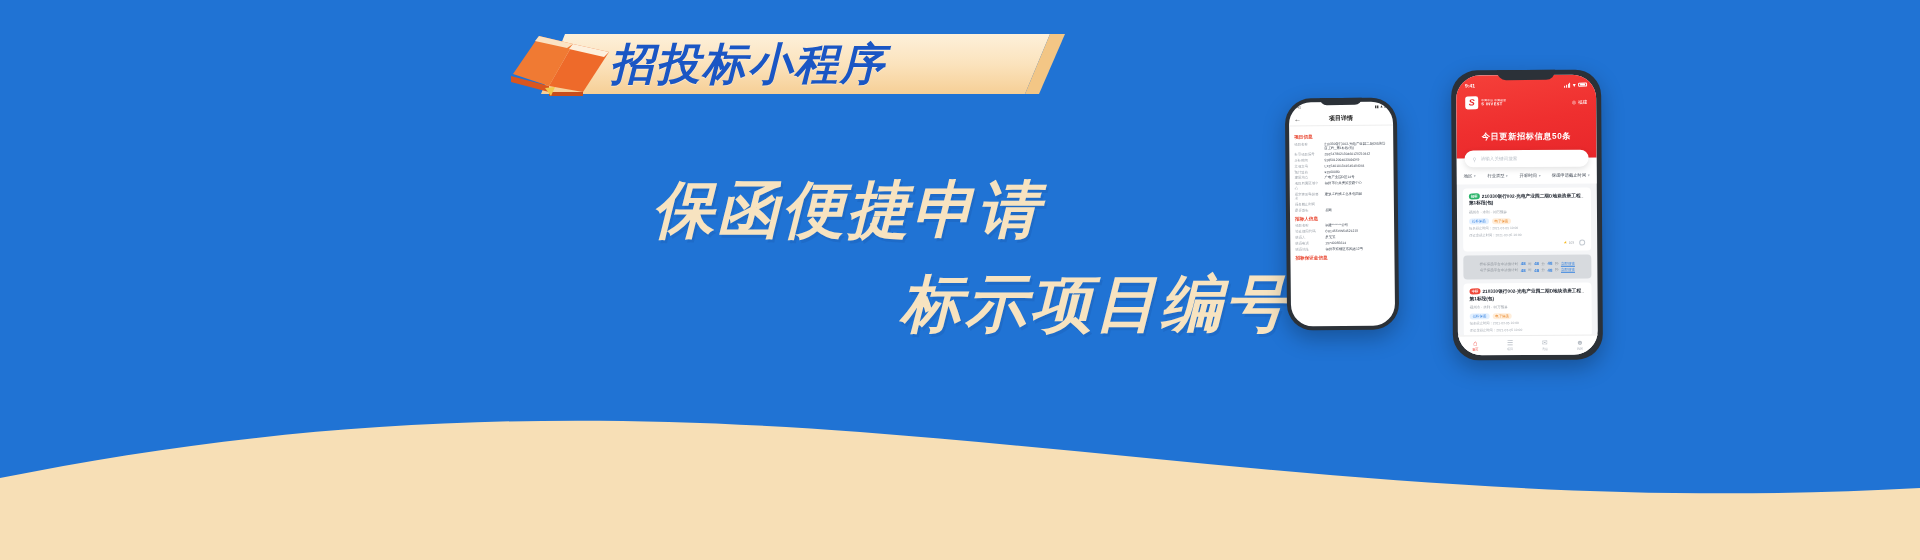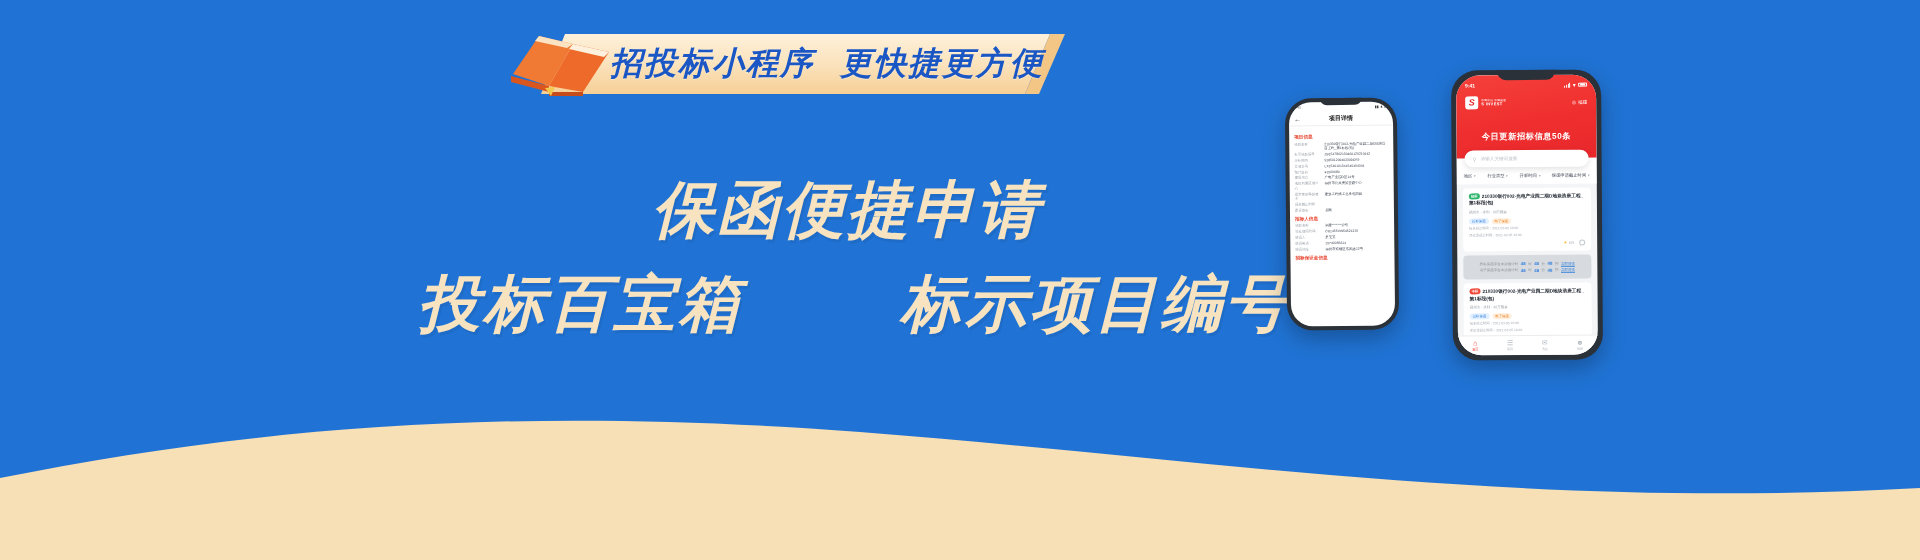--- a/index.html
+++ b/index.html
@@ -13,21 +13,21 @@
 
   
   .wave { position:absolute; left:0; bottom:0; width:1920px; height:200px; }
 
   
   .ribbon-wrap { position:absolute; left:505px; top:28px; width:560px; height:72px; }
   .ribbon-bg { position:absolute; inset:0; }
   .ribbon-text {
     position:absolute; left:105px; top:0; height:72px;
     display:flex; align-items:center; gap:26px;
-    color:#1a56c4; font-size:32px; font-weight:bold; font-style:italic;
+    color:#1a56c4; font-size:44px; font-weight:bold; font-style:italic;
     letter-spacing:2px; white-space:nowrap;
     text-shadow:0 1px 0 rgba(255,255,255,.35);
   }
   .book-icon { position:absolute; left:0px; top:2px; width:118px; height:68px; }
 
   
   .headline {
     position:absolute;
     color:#f7e3c0;
     font-weight:bold; font-style:italic;
@@ -220,26 +220,24 @@
       <path d="M34,6 L68,14 L62,18 L30,11 Z" fill="#fbe2c2"></path>
       <path d="M44,56 L68,14 L104,22 L78,62 Z" fill="#ee6a2a"></path>
       <path d="M68,14 L104,22 L99,27 L64,19 Z" fill="#fdf0dd"></path>
       <path d="M6,46 L44,56 L44,62 L6,52 Z" fill="#d9561f"></path>
       <path d="M44,62 L78,62 L78,66 L44,66 Z" fill="#c64d1b"></path>
       <path d="M40,58 L46,66 L50,57 Z" fill="#f2c94c"></path>
     </svg>
 
     <div class="ribbon-text">
       <span>招投标小程序</span>
-      <span>更快捷更方便</span>
     </div>
   </div>
 
   <div class="headline hl-2">保函便捷申请</div>
-  <div class="headline hl-3">投标百宝箱</div>
   <div class="headline hl-4">标示项目编号</div>
 
   <div class="phones">
 
     <div class="phone phone-back">
       <div class="notch"></div>
       <div class="phone-inner">
         <div class="pb-status">
           <span>9:41</span>
           <span>▮▮ ▲ ▬</span>

